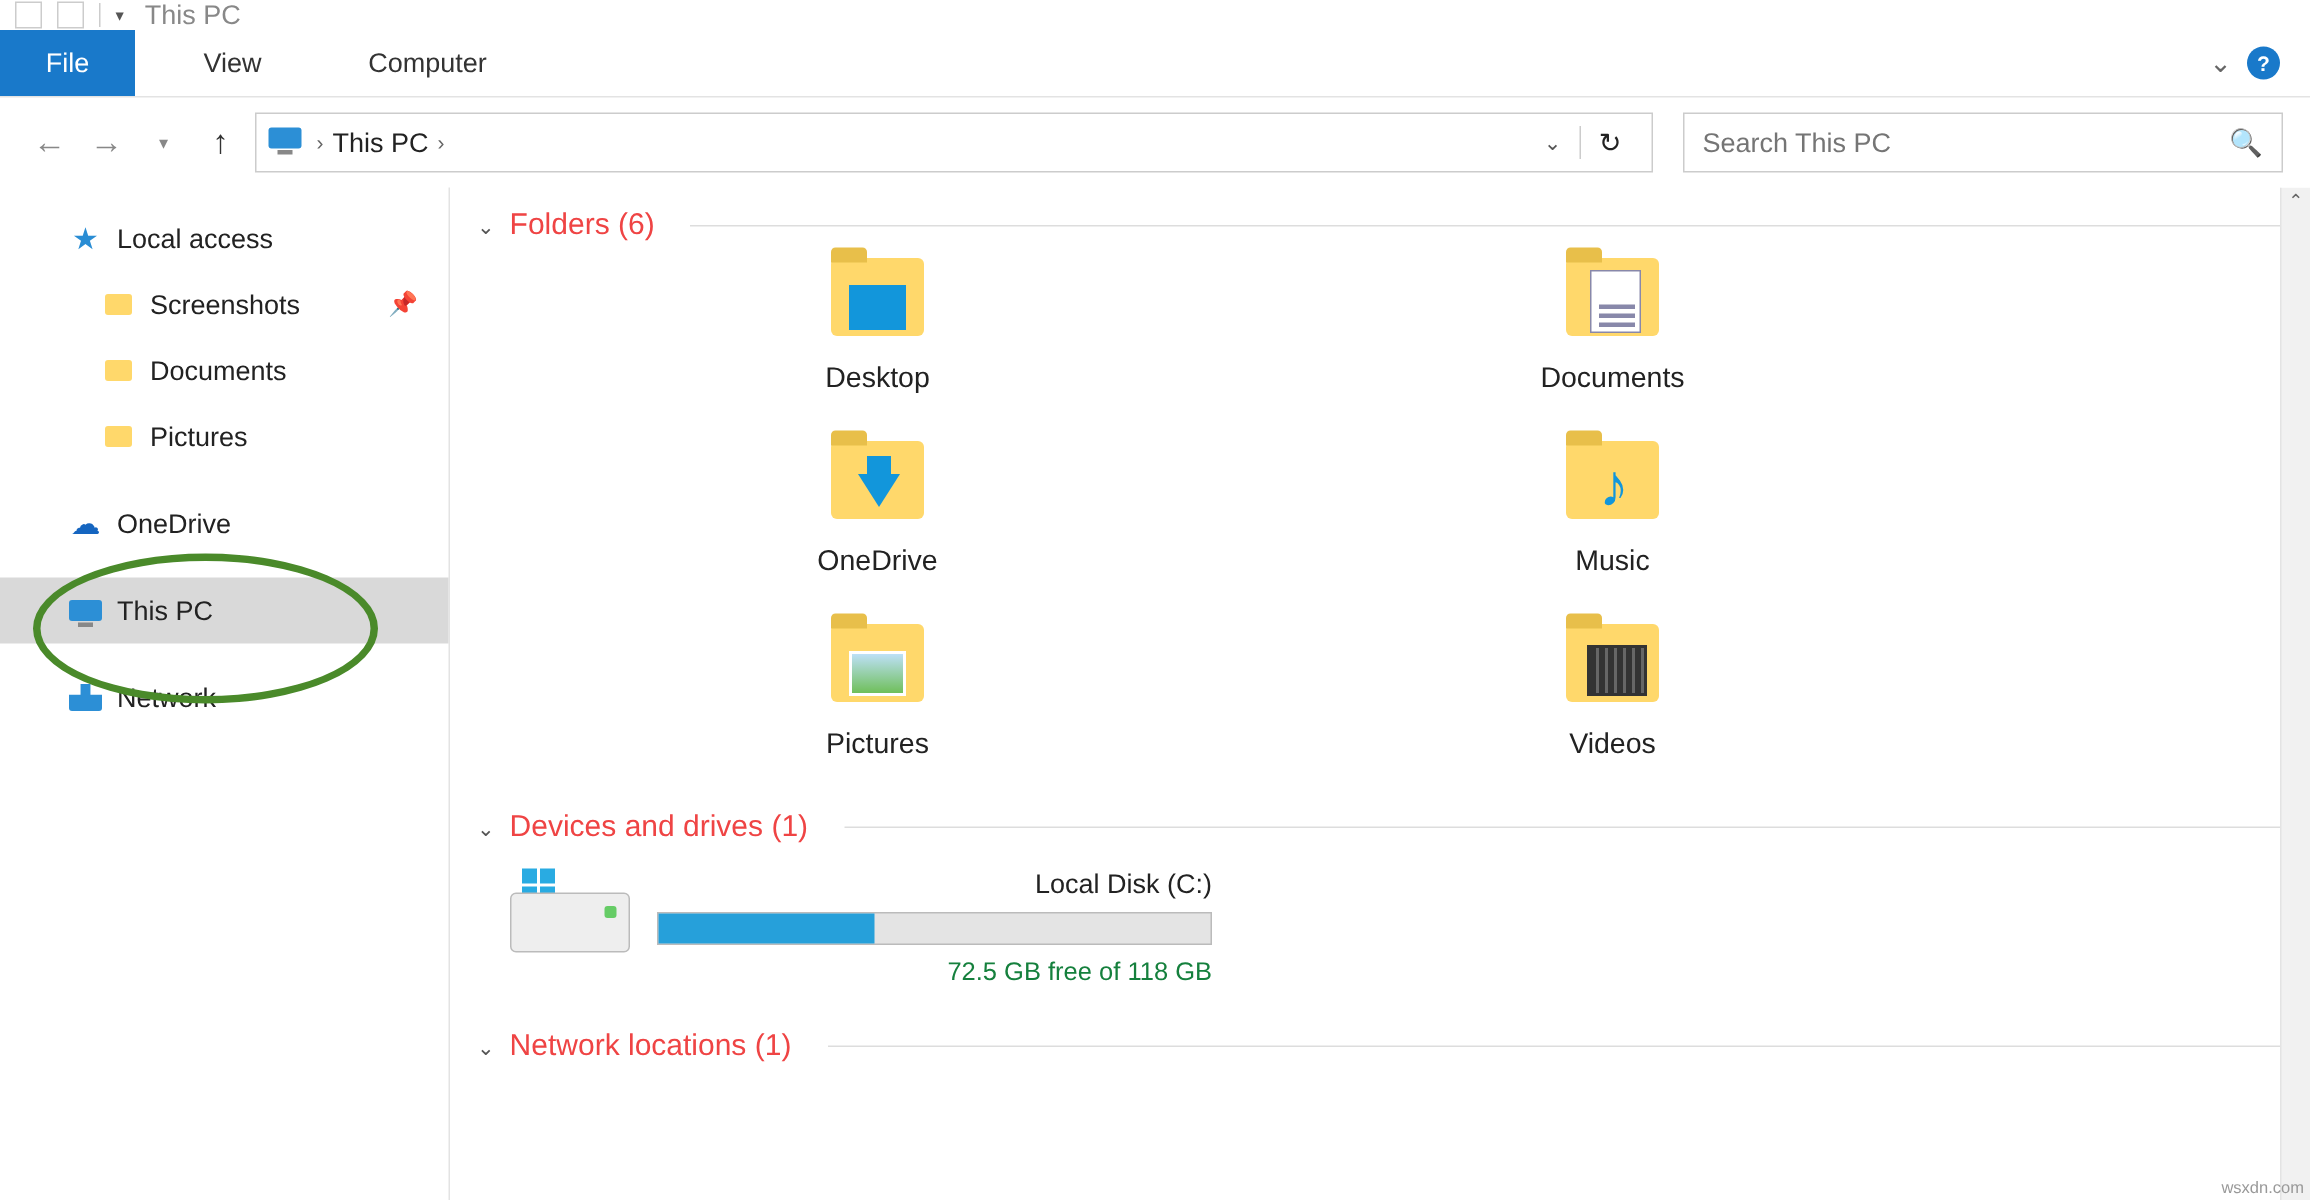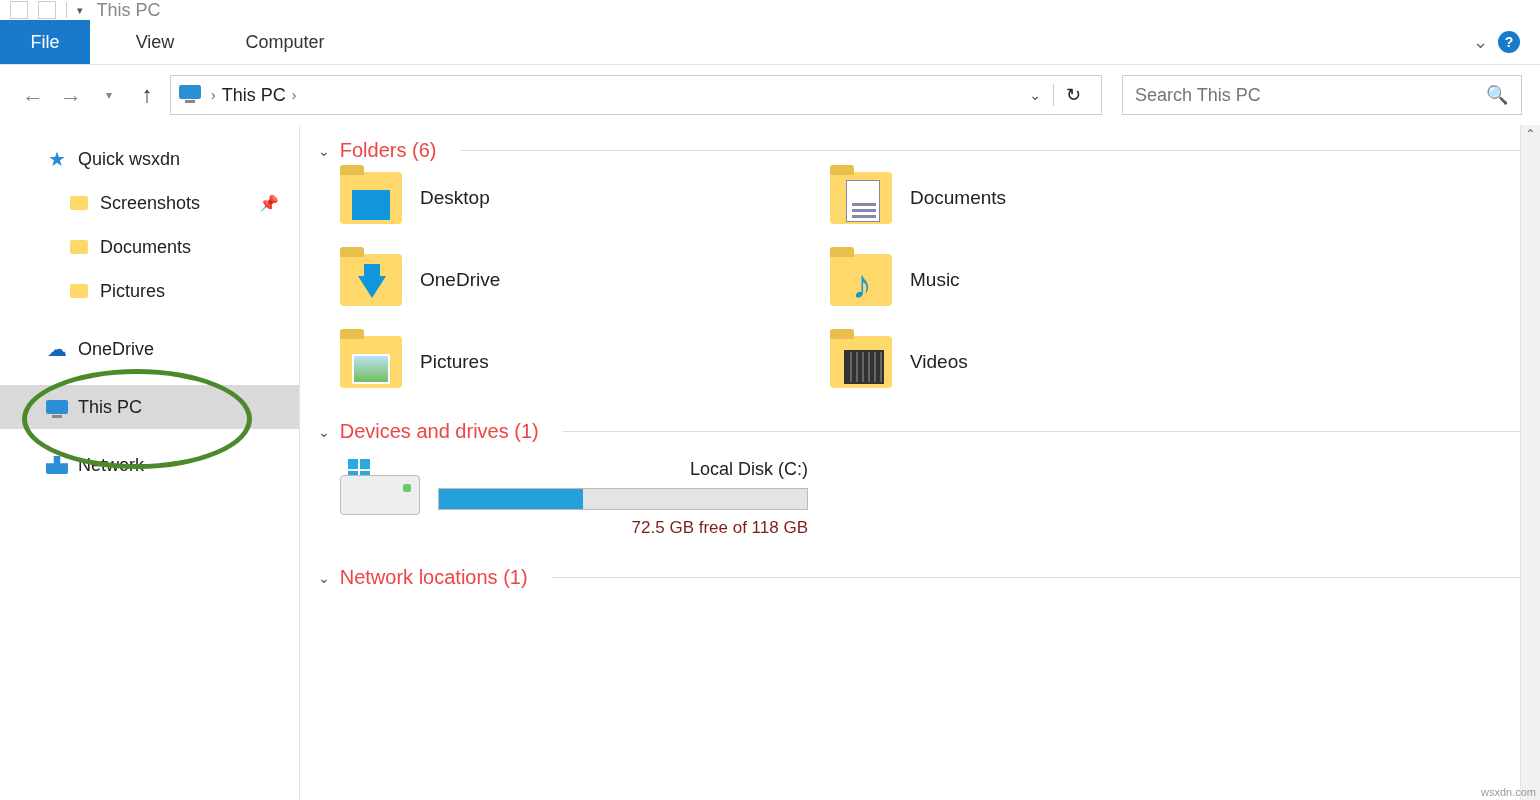--- a/index.html
+++ b/index.html
@@ -56,21 +56,21 @@
   .monitor-sm::after { content:""; position:absolute; bottom:-4px; left:6px; width:10px; height:3px; background:#888; }
   .net-sm { width:22px; height:18px; background:#2c8fd6; clip-path: polygon(35% 0,65% 0,65% 40%,100% 40%,100% 100%,0 100%,0 40%,35% 40%); border-radius:2px; }
 
   
   .section-hdr { display:flex; align-items:center; gap:10px; padding:14px 0 10px 18px; }
   .section-hdr .chev2 { font-size:14px; color:#555; }
   .section-hdr .title { color:#ef4444; font-size:20px; }
   .section-hdr .line { flex:1; height:1px; background:#ddd; margin-left:14px; margin-right:10px; }
 
   .folders-grid { display:grid; grid-template-columns: 490px 490px; padding-left:40px; row-gap:30px; }
-  .folder-item { display:flex; align-items:center; gap:18px; }
+  .folder-item { display:flex; align-items:center; gap:18px;flex-direction:column; }
   .fico { width:62px; height:52px; position:relative; }
   .fback { position:absolute; inset:0; background:#ffd86b; border-radius:4px; }
   .fback::before { content:""; position:absolute; top:-7px; left:0; width:24px; height:10px; background:#e8bf4a; border-radius:3px 3px 0 0; }
   .overlay { position:absolute; left:12px; top:18px; width:38px; height:30px; }
   .ov-desktop { background:#1296db; }
   .ov-down { width:0; height:0; border-left:14px solid transparent; border-right:14px solid transparent; border-top:22px solid #1296db; left:18px; top:22px; position:absolute; }
   .ov-down-stem { position:absolute; left:24px; top:10px; width:16px; height:18px; background:#1296db; }
   .ov-pic { background:linear-gradient(#bde0f7,#6fbf5a); border:2px solid #fff; }
   .ov-doc { background:#fff; border:1px solid #88a; left:16px; top:8px; width:34px; height:42px; }
   .ov-doc::after { content:""; position:absolute; left:5px; top:22px; width:24px; height:3px; background:#88a; box-shadow:0 6px 0 #88a, 0 12px 0 #88a; }
@@ -81,21 +81,21 @@
   .drive { display:flex; align-items:flex-start; gap:18px; padding-left:40px; padding-top:6px;text-align:right; }
   .drive-ico { width:80px; height:56px; position:relative; }
   .drive-body { width:80px; height:40px; background:#eee; border:1px solid #bbb; border-radius:4px; position:absolute; bottom:0; }
   .drive-body::after { content:""; position:absolute; right:8px; top:8px; width:8px; height:8px; background:#6c6; border-radius:2px; }
   .win-flag { position:absolute; top:0; left:8px; width:22px; height:22px; display:grid; grid-template-columns:1fr 1fr; grid-template-rows:1fr 1fr; gap:2px; }
   .win-flag div { background:#29abe2; }
   .drive-info { display:flex; flex-direction:column; gap:8px; }
   .drive-name { font-size:18px; }
   .drive-bar { width:370px; height:22px; border:1px solid #bbb; background:#e4e4e4; position:relative; }
   .drive-fill { position:absolute; left:0; top:0; bottom:0; background:#26a0da; }
-  .drive-free { color:#7f1d1d; font-size:17px; }
+  .drive-free { color:#15803d; font-size:17px; }
 
   .vscroll { position:absolute; right:0; top:0; bottom:0; width:20px; background:#f1f1f1; border-left:1px solid #e3e3e3; }
   .vscroll .thumb { position:absolute; top:0; left:2px; right:2px; height:18px; display:flex; align-items:center; justify-content:center; color:#666; font-size:12px; }
 
   .watermark { position:absolute; right:4px; bottom:2px; font-size:11px; color:#999; }
 </style>
 </head>
 <body>
 
 <div class="titlebar">
@@ -141,21 +141,21 @@
     <input placeholder="Search This PC" style="">
     <span class="mag">🔍</span>
   </div>
 </div>
 
 <div class="body">
 
   <div class="sidebar">
     <div class="tree-item root">
       <span class="t-ico star">★</span>
-      <span>Quick wsxdn</span>
+      <span>Local access</span>
     </div>
     <div class="tree-item sub">
       <span class="t-ico">
           <span class="folder-sm"></span>
         </span>
       <span>Screenshots</span>
       <span class="pin">📌</span>
     </div>
     <div class="tree-item sub">
       <span class="t-ico">

